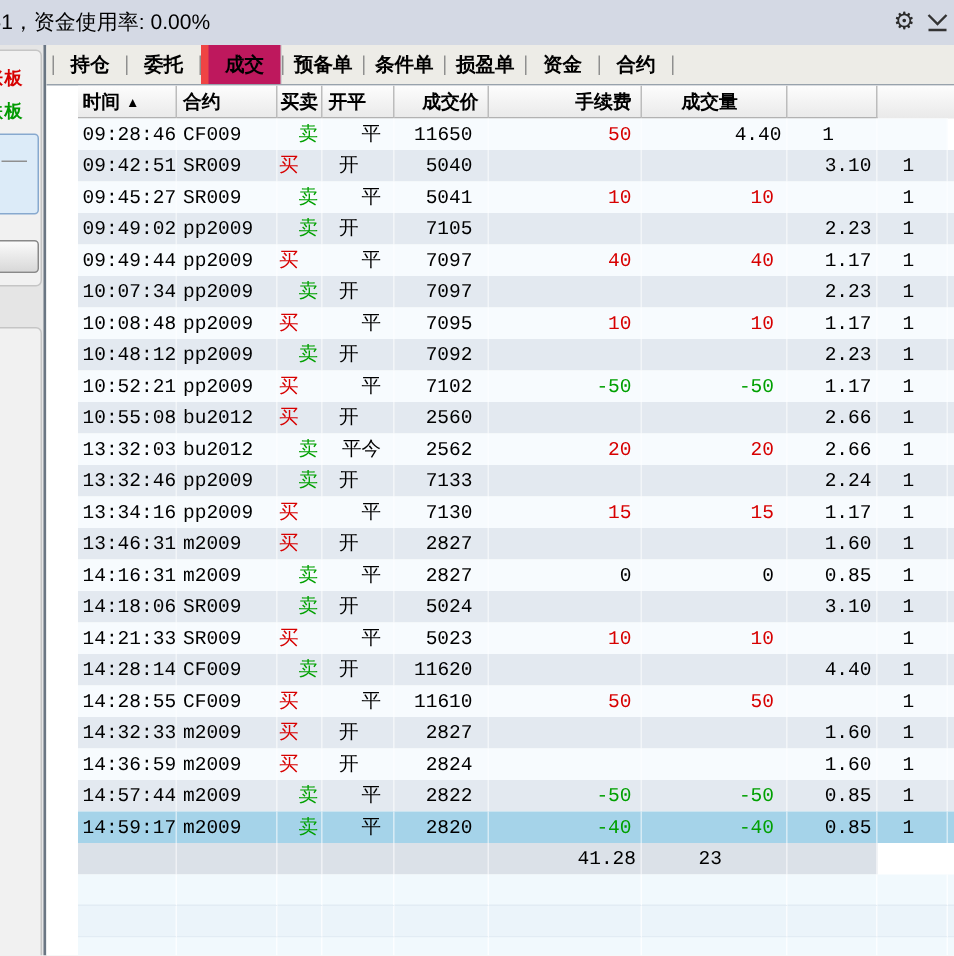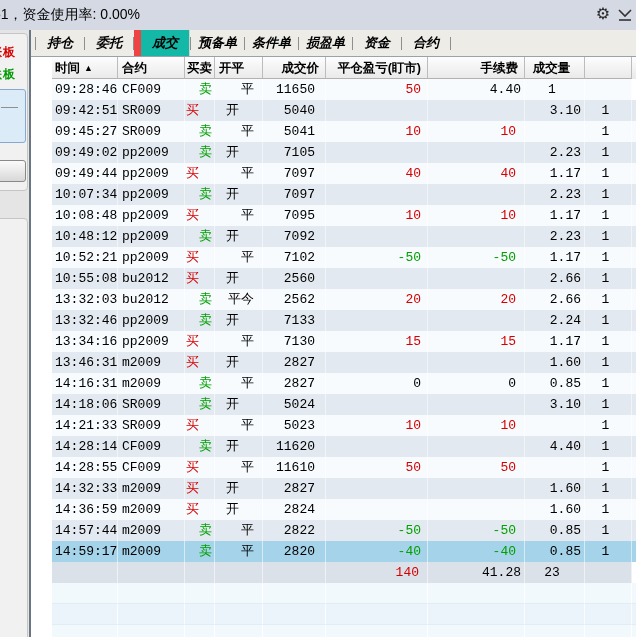--- a/index.html
+++ b/index.html
@@ -26,25 +26,25 @@
            border:1px solid #87a9cf;border-radius:3px;}
   #bluebox .hline{position:absolute;left:9px;top:17px;width:17px;height:1px;background:#8f8f8f;}
   #greybtn{position:absolute;left:2px;top:126px;width:33px;height:20px;border:1px solid #898989;border-radius:3px;
            background:linear-gradient(#fbfbfb,#d8d8d8);}
   #splitter{position:absolute;left:29px;top:30px;width:2px;height:607px;background:#6a7683;}
 
   
   #content{position:absolute;left:31px;top:30px;right:0;bottom:0;background:#fff;}
 
   
-  #tabbar{position:relative;height:26px;background:#edece7;display:flex;align-items:stretch;padding-left:4px;font-style:italic;}
+  #tabbar{position:relative;height:26px;background:#edece7;display:flex;align-items:stretch;padding-left:4px;}
   .tab{font-size:13px;font-weight:600;color:#000;line-height:26px;white-space:nowrap;cursor:default;}
   .tab.pad2{padding:0 11px;}
   .tab.pad3{padding:0 7px;}
-  .tab.active{background:#14b8a6;border-left:7px solid #ef4444;border-right:1px solid #d2d2d2;}
+  .tab.active{background:#be185d;border-left:5px solid #ef4444;border-right:1px solid #d2d2d2;}
   .tabsep{width:1px;height:13px;background:#8f8f8f;align-self:center;}
 
   
   #tablewrap{position:absolute;left:0;top:26px;right:0;bottom:0;overflow:hidden;
              border-top:1px solid #98a2ac;background:#fff;padding-left:21px;
              font-family:"Liberation Mono","DejaVu Sans Mono",monospace;}
   .tr{display:grid;grid-template-columns:66px 67px 30px 48px 63px 102px 97px 60px 47px 40px;
       width:620px;height:21px;}
   .td{font-size:13px;line-height:21px;color:#000;overflow:hidden;white-space:nowrap;
       border-right:1px solid rgba(255,255,255,0.55);}
@@ -135,21 +135,20 @@
         <div class="tabsep"></div>
       </div>
     <div id="tablewrap">
       <div id="thead">
           <div class="tr head">
             <div class="td c0">时间<span class="sort">▲</span></div>
             <div class="td c1">合约</div>
             <div class="td c2">买卖</div>
             <div class="td c3">开平</div>
             <div class="td c4">成交价</div>
-            <div class="td c6">平仓盈亏(盯市)</div>
             <div class="td c7">手续费</div>
             <div class="td c8">成交量</div>
             <div class="td c9"></div>
           </div>
         </div>
       <div id="tbody">
           <div class="tr row-odd">
             <div class="td c0">09:28:46</div>
             <div class="td c1">CF009</div>
             <div class="td c2 side-sell">卖</div>
@@ -423,21 +422,20 @@
             <div class="td c7">0.85</div>
             <div class="td c8">1</div>
             <div class="td c9">4</div>
           </div>
           <div class="tr totals">
             <div class="td c0"></div>
             <div class="td c1"></div>
             <div class="td c2"></div>
             <div class="td c3"></div>
             <div class="td c4"></div>
-            <div class="td c6 num-pos">140</div>
             <div class="td c7">41.28</div>
             <div class="td c8">23</div>
             <div class="td c9"></div>
           </div>
           <div class="tr empty1">
             <div class="td c0"></div>
             <div class="td c1"></div>
             <div class="td c2"></div>
             <div class="td c3"></div>
             <div class="td c4"></div>

